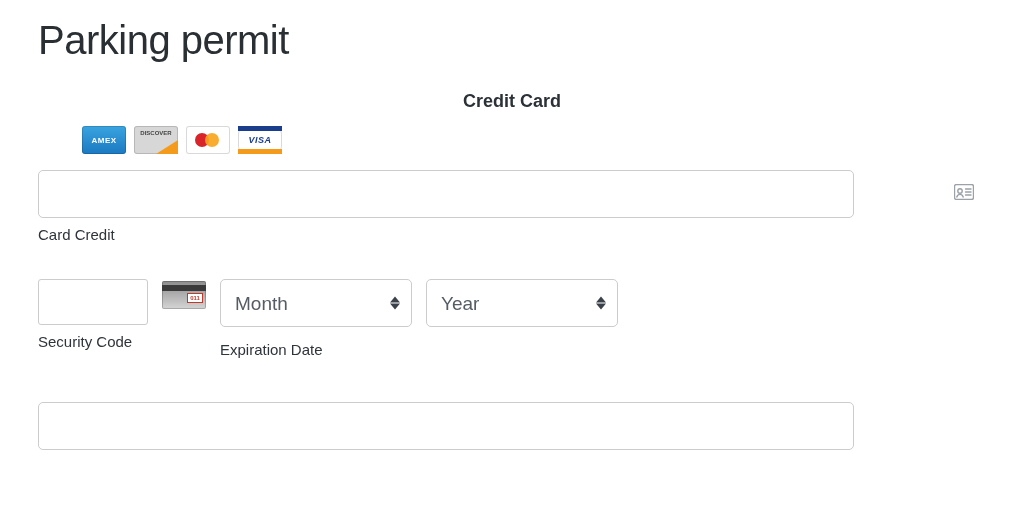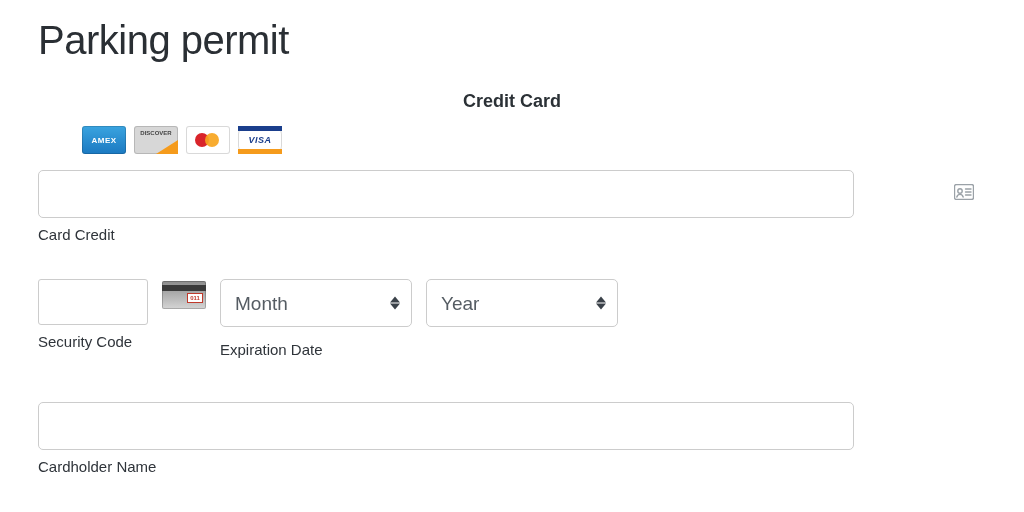--- a/index.html
+++ b/index.html
@@ -219,14 +219,13 @@
             <span class="caret up"></span>
               <span class="caret down"></span>
           </span>
         </div>
       </div>
       <div class="field-label" style="margin-top:14px;">Expiration Date</div>
     </div>
   </div>
 
   <input type="text" class="name-field" value="" style="">
-  <div class="field-label">Cardholder Name</div>
 </div>
 
 </body></html>

